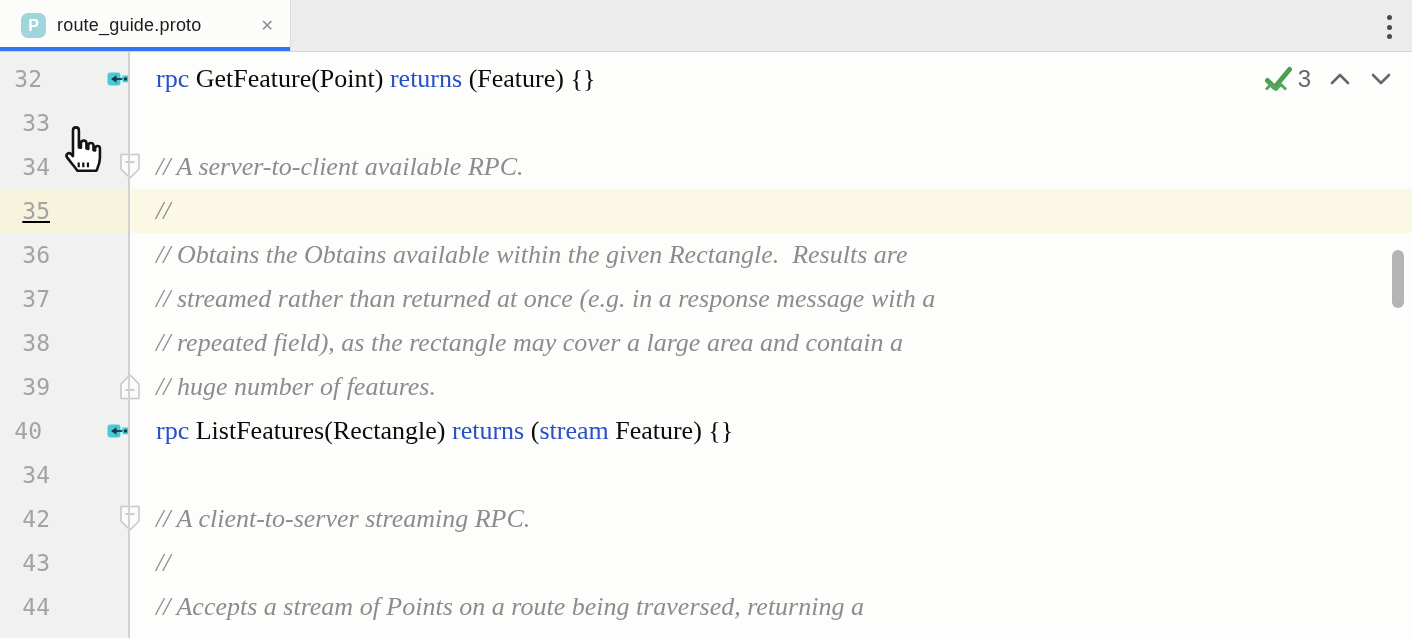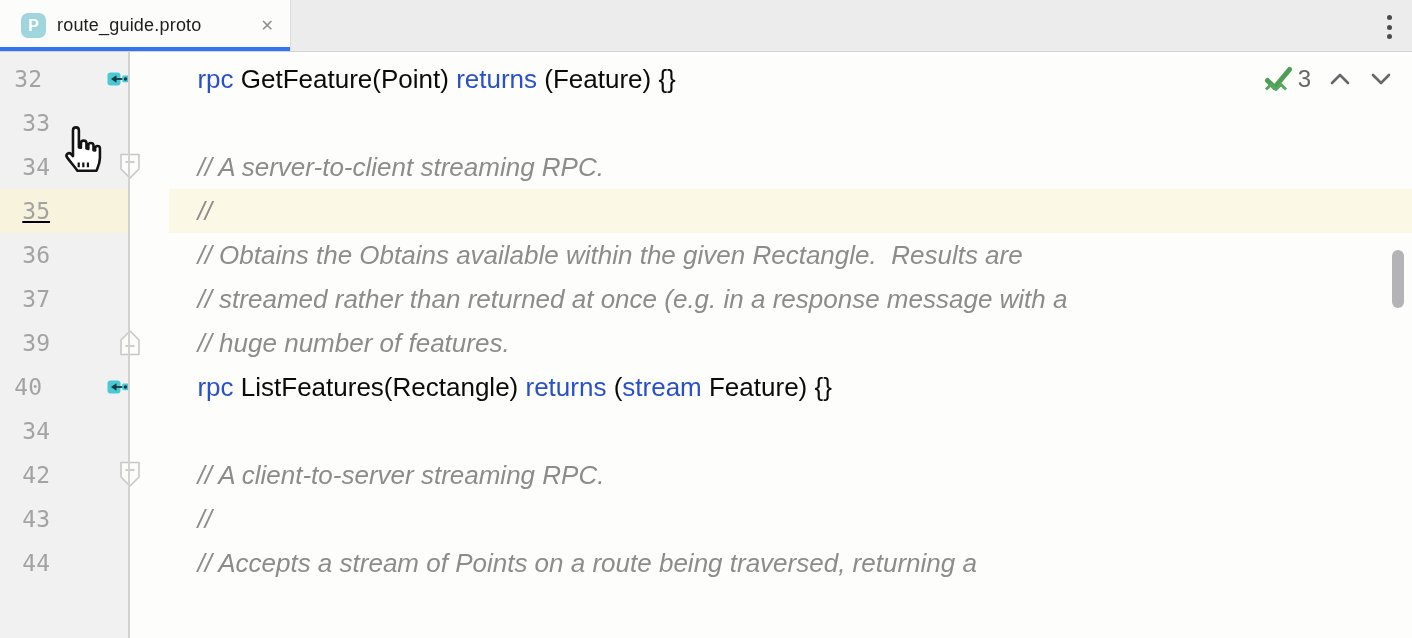--- a/index.html
+++ b/index.html
@@ -24,22 +24,22 @@
   
   .editor{position:absolute;top:52px;left:0;right:0;bottom:0;background:#fdfdfb;overflow:hidden;}
   .gutter-bg{position:absolute;left:0;top:0;width:129px;height:100%;background:#f1f1f2;}
   .fold-line{position:absolute;left:128px;top:0;width:2px;height:100%;background:#d2d2d2;z-index:2;}
   .lines{position:relative;padding-top:5px;z-index:1;}
   .row{position:relative;display:flex;height:44px;}
   .gcell{width:129px;flex:none;display:flex;align-items:center;gap:48px;}
   .lnum{display:block;width:50px;text-align:right;
         font-family:"DejaVu Sans Mono",monospace;font-size:23px;color:#a3a3a3;}
   .gicon{margin-left:17px;display:flex;align-items:center;line-height:0;}
-  .ccell{flex:1;font-family:Liberation Sans, sans-serif;font-size:26px;line-height:44px;
-         white-space:pre;padding-left:14px;color:#0b0b0b;margin-left:40px;}
+  .ccell{flex:1;font-family:Liberation Serif, serif;font-size:26px;line-height:44px;
+         white-space:pre;padding-left:14px;color:#0b0b0b;}
   .row.current .gcell{background:#f8f3dd;text-decoration:underline;}
   .row.current .ccell{background:#fcf8e6;}
   .tok-kw{color:#2850c8;}
   .tok-cm{color:#8c8c8c;font-style:italic;}
   .tok-pl{color:#0b0b0b;}
   .fold-marker{position:absolute;left:119px;top:8px;z-index:3;line-height:0;}
 
   
   .navwidget{position:absolute;top:12px;right:19px;display:flex;align-items:center;z-index:4;}
   .nav-count{font-size:24px;color:#666666;margin-left:5px;}
@@ -88,21 +88,21 @@
         <div class="row">
           <div class="gcell">
             <span class="lnum">33</span>
           </div>
           <div class="ccell"></div>
         </div>
         <div class="row">
           <div class="gcell">
             <span class="lnum">34</span>
           </div>
-          <div class="ccell"><span class="tok-cm">  // A server-to-client streaming RPC.</span></div>
+          <div class="ccell"><span class="tok-cm">  // A server-to-client available RPC.</span></div>
           <span class="fold-marker"><svg width="22" height="27" viewBox="0 0 22 27" xmlns="http://www.w3.org/2000/svg">
     <path d="M2 1.5 H20 V16 L11 25 L2 16 Z" fill="#fbfbf9" stroke="#c8c8c8" stroke-width="1.6" stroke-linejoin="round"></path>
     <line x1="6.5" y1="9" x2="15.5" y2="9" stroke="#c8c8c8" stroke-width="1.8"></line>
   </svg></span>
         </div>
         <div class="row current">
           <div class="gcell">
             <span class="lnum">35</span>
           </div>
           <div class="ccell"><span class="tok-cm">  //</span></div>
@@ -111,20 +111,26 @@
           <div class="gcell">
             <span class="lnum">36</span>
           </div>
           <div class="ccell"><span class="tok-cm">  // Obtains the Obtains available within the given Rectangle.  Results are</span></div>
         </div>
         <div class="row">
           <div class="gcell">
             <span class="lnum">37</span>
           </div>
           <div class="ccell"><span class="tok-cm">  // streamed rather than returned at once (e.g. in a response message with a</span></div>
+        </div>
+        <div class="row">
+          <div class="gcell">
+            <span class="lnum">38</span>
+          </div>
+          <div class="ccell"><span class="tok-cm">  // repeated field), as the rectangle may cover a large area and contain a</span></div>
         </div>
         <div class="row">
           <div class="gcell">
             <span class="lnum">39</span>
           </div>
           <div class="ccell"><span class="tok-cm">  // huge number of features.</span></div>
           <span class="fold-marker"><svg width="22" height="27" viewBox="0 0 22 27" xmlns="http://www.w3.org/2000/svg">
     <path d="M11 2 L20 11 V25.5 H2 V11 Z" fill="#fbfbf9" stroke="#c8c8c8" stroke-width="1.6" stroke-linejoin="round"></path>
     <line x1="6.5" y1="17" x2="15.5" y2="17" stroke="#c8c8c8" stroke-width="1.8"></line>
   </svg></span>

